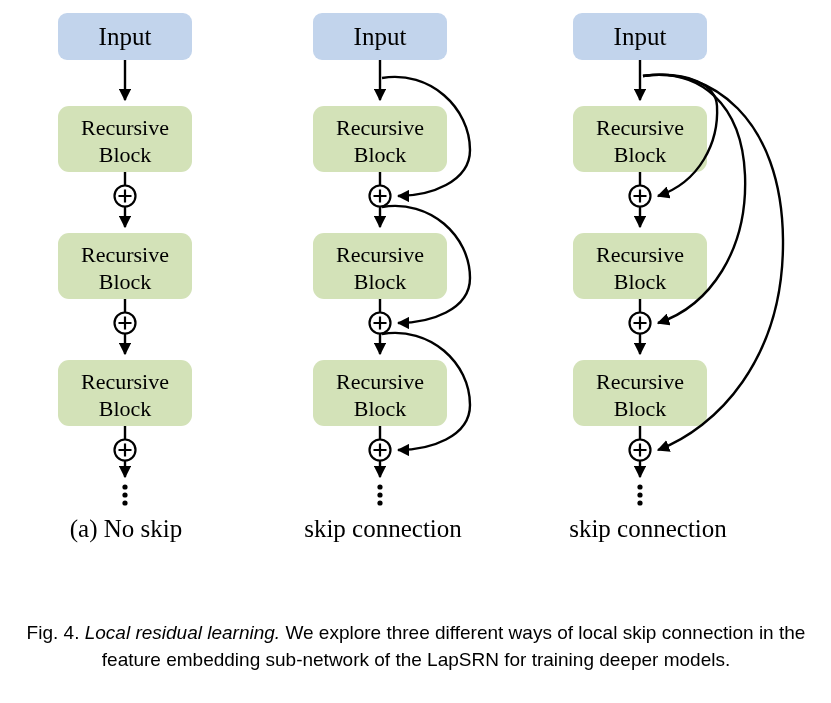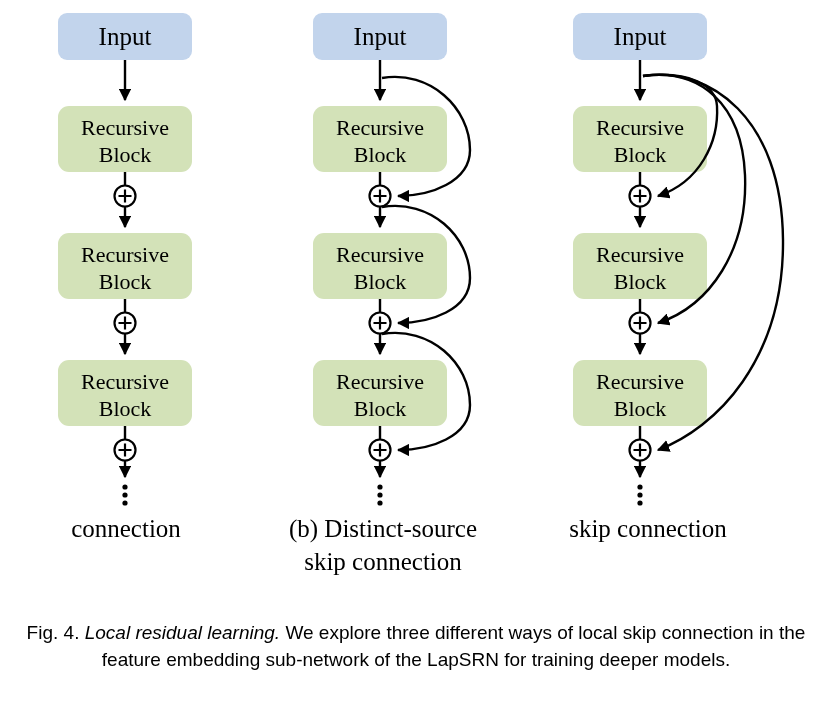--- a/index.html
+++ b/index.html
@@ -178,23 +178,22 @@
       </g>
 
       <path d="M643,76 C 690,70 716,86 717,106 C 719,142 700,182 658,196" fill="none" stroke="#000" stroke-width="2.4" marker-end="url(#arrow)"></path>
       <path d="M643,76 C 700,68 742,104 745,175 C 748,250 710,306 658,323" fill="none" stroke="#000" stroke-width="2.4" marker-end="url(#arrow)"></path>
       <path d="M643,76 C 710,66 782,118 783,240 C 784,360 716,428 658,450" fill="none" stroke="#000" stroke-width="2.4" marker-end="url(#arrow)"></path>
     </g>
   </svg>
 </div>
 
 <div class="subcap" id="subcap-a">
-  <div>connection</div>
+  <div>(a) No skip</div>
 </div>
 <div class="subcap" id="subcap-b">
-  <div>(b) Distinct-source</div>
   <div>skip connection</div>
 </div>
 <div class="subcap" id="subcap-c">
   <div>skip connection</div>
 </div>
 
 <div id="caption"><span>Fig. 4.</span><span> </span><span class="it">Local residual learning.</span><span> We explore three different ways of local skip connection in the feature embedding sub-network of the LapSRN for training deeper models.</span></div>
 
 </body></html>

